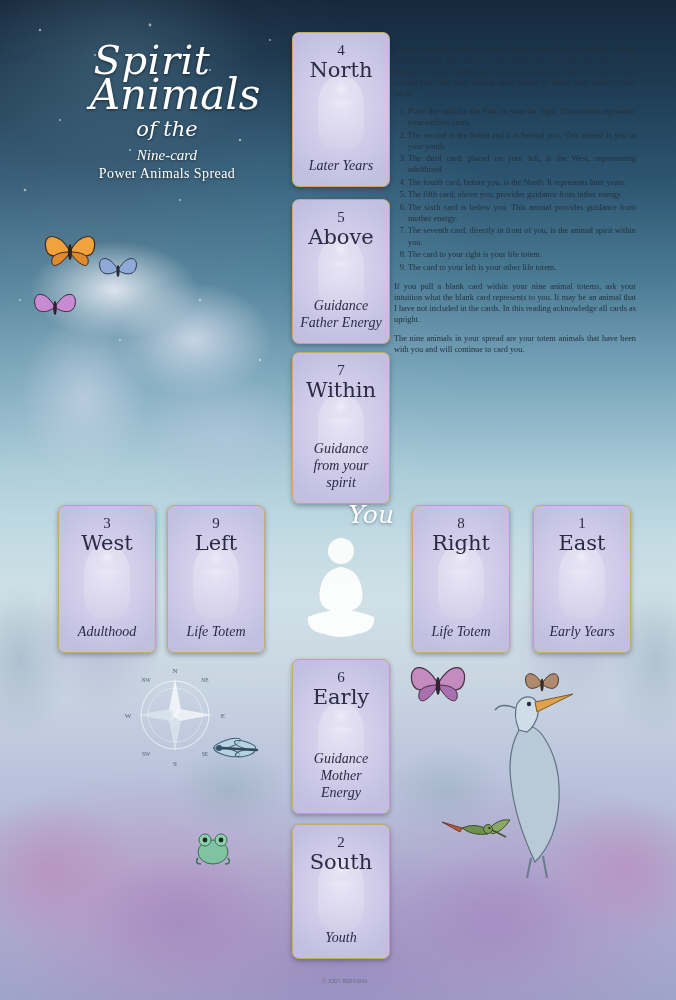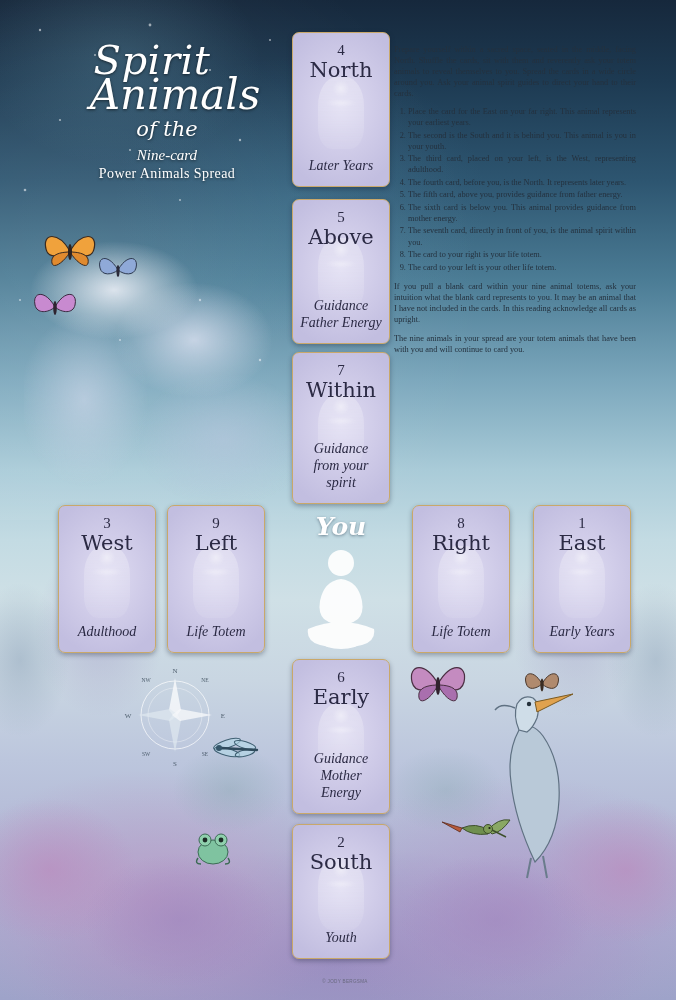--- a/index.html
+++ b/index.html
@@ -181,22 +181,22 @@
   #card-within { left: 292px; top: 352px; width: 98px; height: 152px; }
   #card-west   { left: 58px;  top: 505px; width: 98px; height: 148px; }
   #card-left   { left: 167px; top: 505px; width: 98px; height: 148px; }
   #card-right  { left: 412px; top: 505px; width: 98px; height: 148px; }
   #card-east   { left: 533px; top: 505px; width: 98px; height: 148px; }
   #card-below  { left: 292px; top: 659px; width: 98px; height: 155px; }
   #card-south  { left: 292px; top: 824px; width: 98px; height: 135px; }
 
   
   #you-block {
-    position: absolute; left: 288px; top: 512px; width: 106px; height: 160px;
-    text-align: center; color: #ffffff; font-weight: bold;
+    position: absolute; left: 288px; top: 500px; width: 106px; height: 160px;
+    text-align: right; color: #ffffff;
   }
   #you-label {
     font-family: "DejaVu Serif", serif; font-size: 25px; font-style: italic;
     text-shadow: 0 1px 3px rgba(30,50,70,.5); margin-bottom: 2px;
   }
   #you-figure { width: 100%; height: 118px; }
 
   #imprint {
     position: absolute; left: 300px; bottom: 16px; width: 90px;
     font-size: 4.6px; color: #6a6a80; text-align: center;

